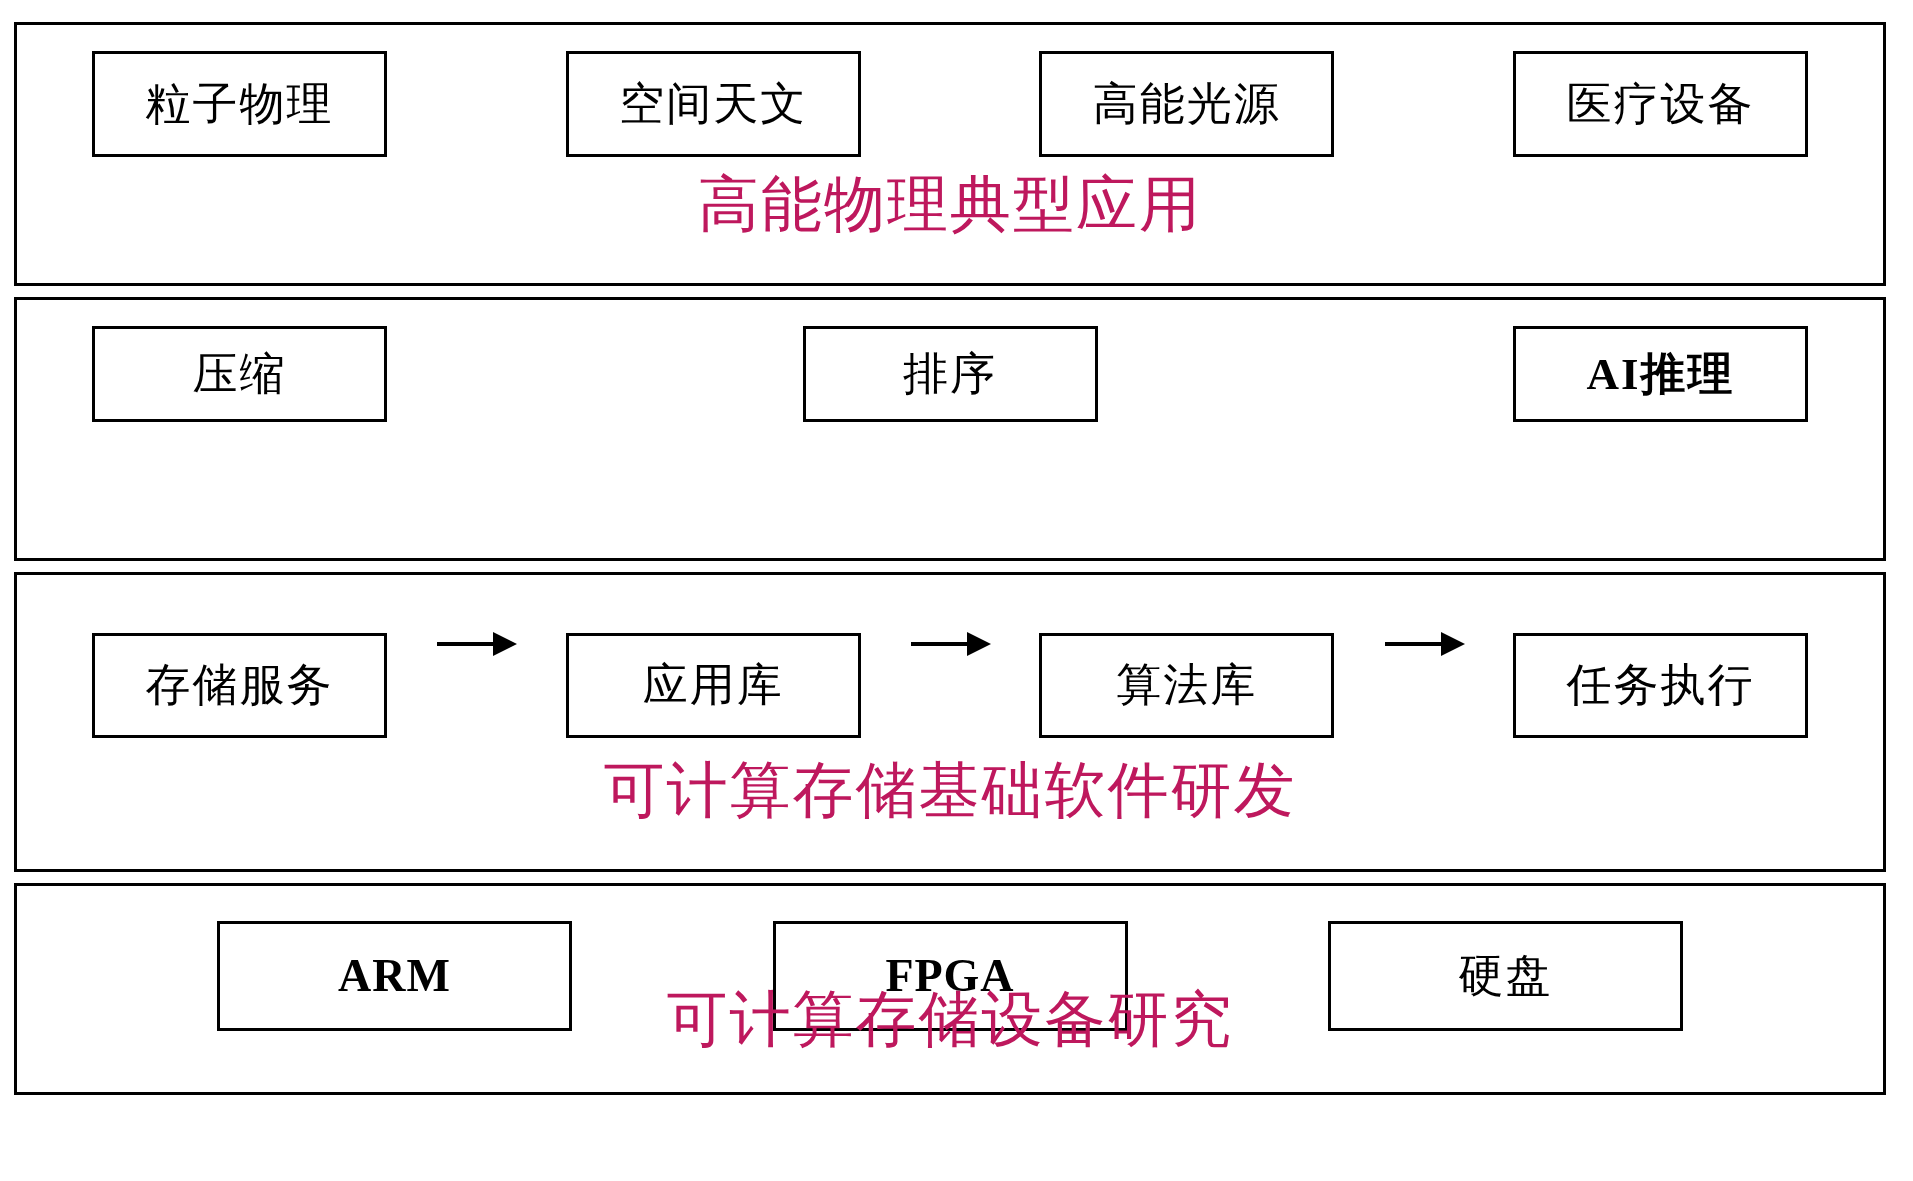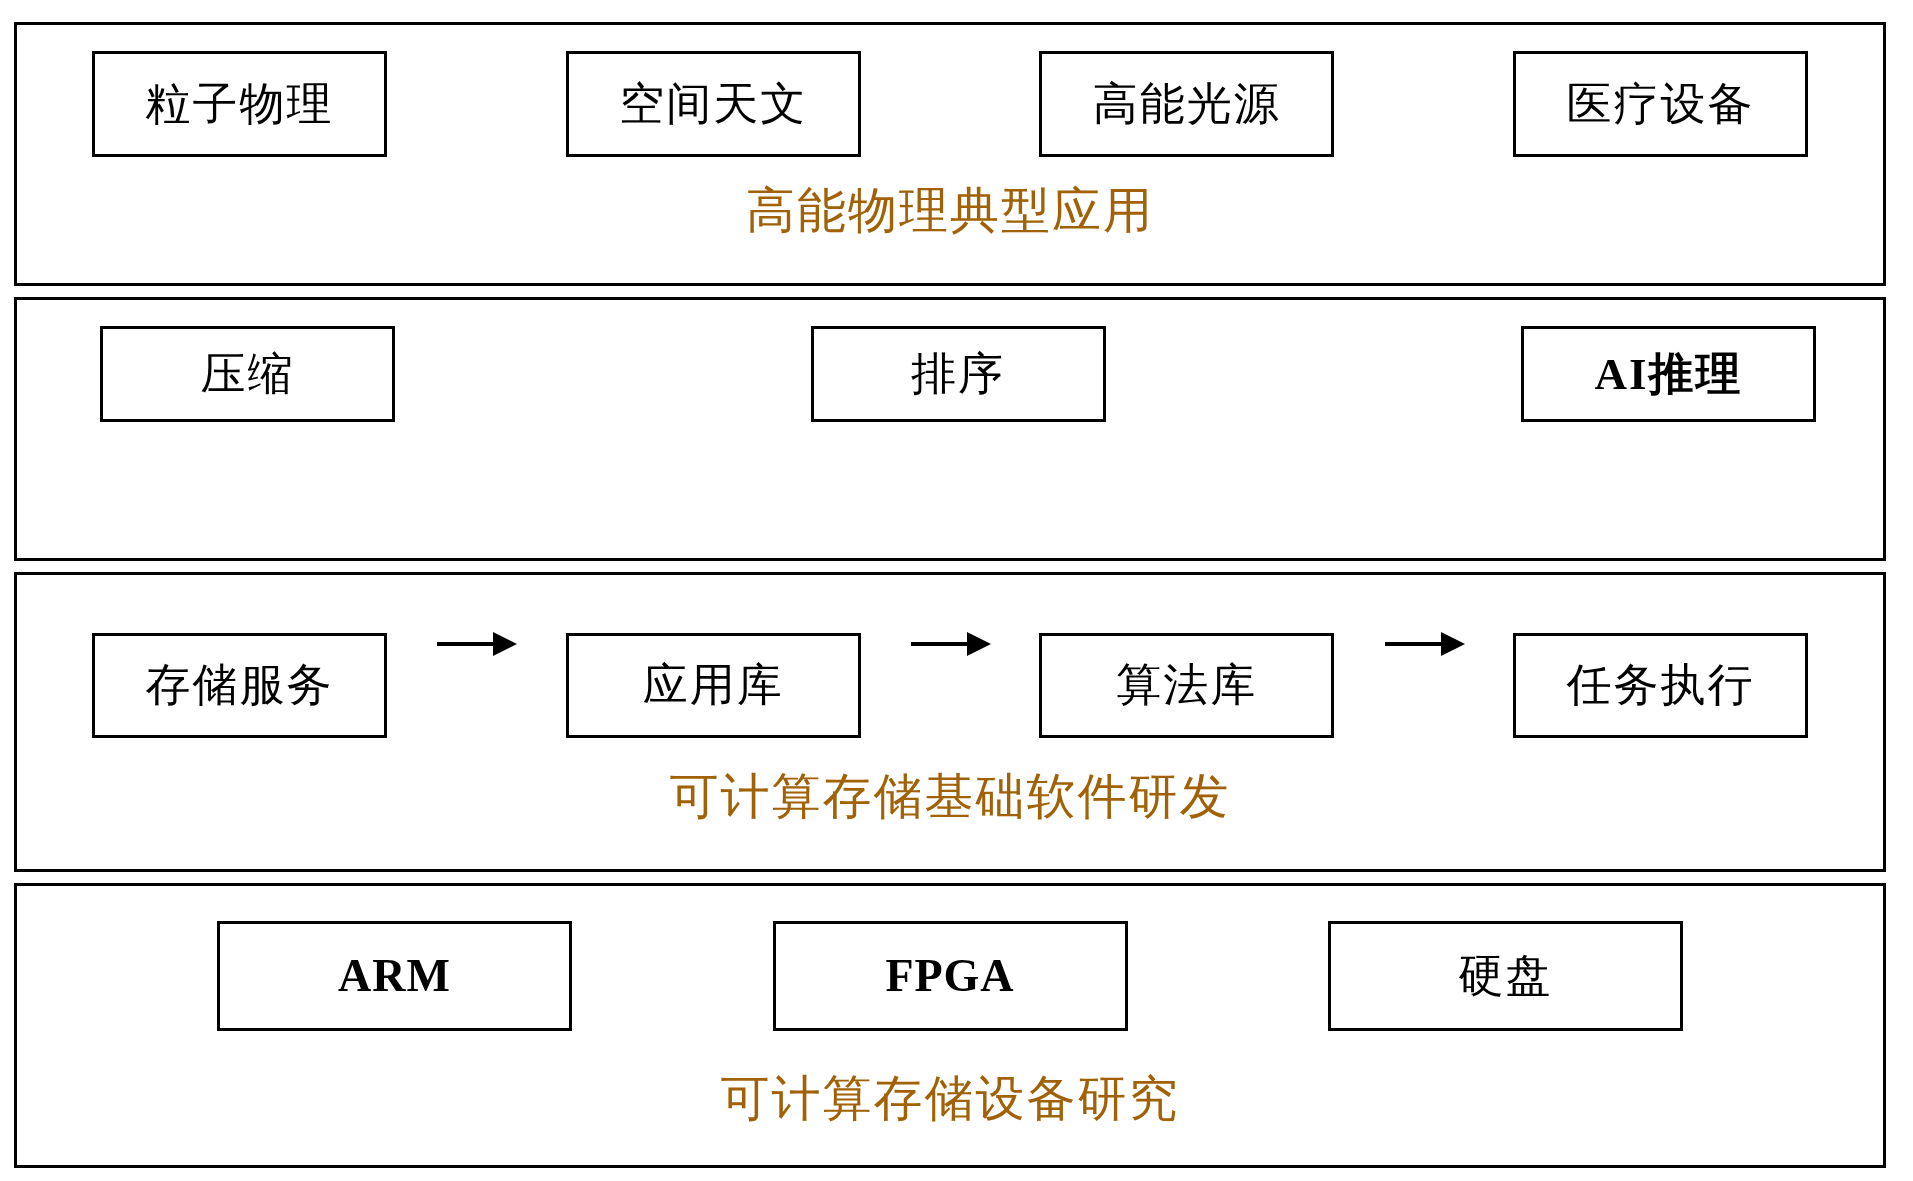--- a/index.html
+++ b/index.html
@@ -31,36 +31,35 @@
     position: relative;
     background: #ffffff;
   }
   .layer + .layer {
     margin-top: 11px;
   }
   
   .layer-1 { height: 264px; }
   .layer-2 { height: 264px; }
   .layer-3 { height: 300px; }
-  .layer-4 { height: 285px; }
+  .layer-4 { height: 212px; }
 
   .boxrow {
     display: flex;
     align-items: flex-start;
     width: 100%;
     box-sizing: border-box;
   }
   .row-apps {
     padding: 26px 75px 0 75px;
     justify-content: space-between;
   }
   .row-alg {
     padding: 26px 75px 0 75px;
     justify-content: space-between;
-    margin-left: 8px;
   }
   .row-flow {
     padding: 34px 75px 0 75px;
     justify-content: space-between;
     margin-top: 24px;
   }
   .row-hw {
     padding: 35px 200px 0 200px;
     justify-content: space-between;
   }
@@ -131,24 +130,24 @@
     border-left: 24px solid #000000;
     border-top: 12px solid transparent;
     border-bottom: 12px solid transparent;
   }
 
   .caption {
     position: absolute;
     left: 0;
     right: 0;
     text-align: center;
-    font-size: 49px;
+    font-size: 61px;
     line-height: 1;
     letter-spacing: 2px;
-    color: #a16207;
+    color: #be185d;
     white-space: nowrap;
   }
   .cap-1 { bottom: 48px; }
   .cap-2 { bottom: 48px; }
   .cap-3 { bottom: 48px; }
   .cap-4 { bottom: 42px; }
 </style>
 </head>
 <body>
 

